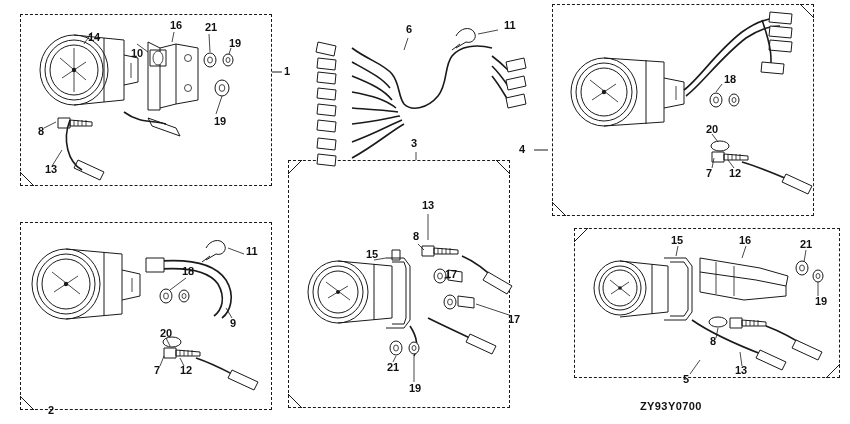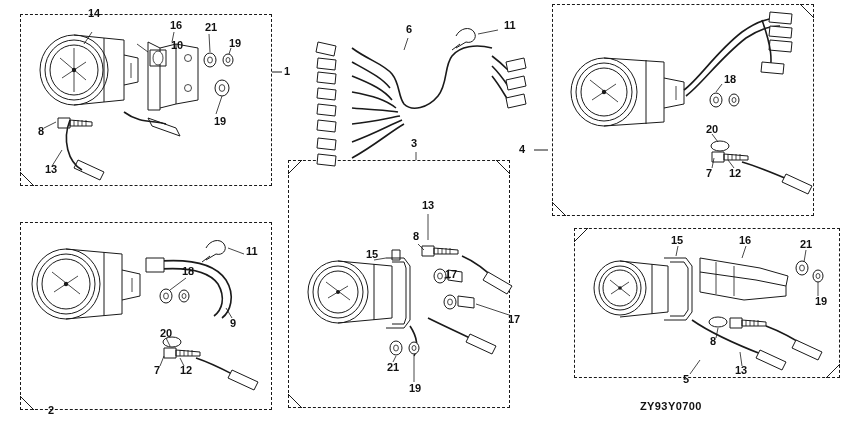--- a/index.html
+++ b/index.html
@@ -298,25 +298,25 @@
     <path class="lnthin" d="M678 246 L676 256"></path>
     <path class="lnthin" d="M746 246 L742 258"></path>
     <path class="lnthin" d="M806 250 L804 262"></path>
     <path class="lnthin" d="M818 296 L818 282"></path>
     <path class="lnthin" d="M716 338 L718 328"></path>
     <path class="lnthin" d="M742 366 L740 352"></path>
     <path class="lnthin" d="M690 374 L700 360"></path>
 
   </svg>
 
-  <div class="lbl" style="left:88px; top:8px;">14</div>
+  <div class="lbl" style="left:88px; top:32px;">14</div>
   <div class="lbl" style="left:170px; top:20px;">16</div>
   <div class="lbl" style="left:205px; top:22px;">21</div>
   <div class="lbl" style="left:229px; top:38px;">19</div>
-  <div class="lbl" style="left:131px; top:40px;margin-left:40px;">10</div>
+  <div class="lbl" style="left:131px; top:48px;">10</div>
   <div class="lbl" style="left:214px; top:116px;">19</div>
   <div class="lbl" style="left:38px; top:126px;">8</div>
   <div class="lbl" style="left:45px; top:164px;">13</div>
   <div class="lbl" style="left:284px; top:66px;">1</div>
 
   <div class="lbl" style="left:406px; top:24px;">6</div>
   <div class="lbl" style="left:504px; top:20px;">11</div>
 
   <div class="lbl" style="left:724px; top:74px;">18</div>
   <div class="lbl" style="left:706px; top:124px;">20</div>

